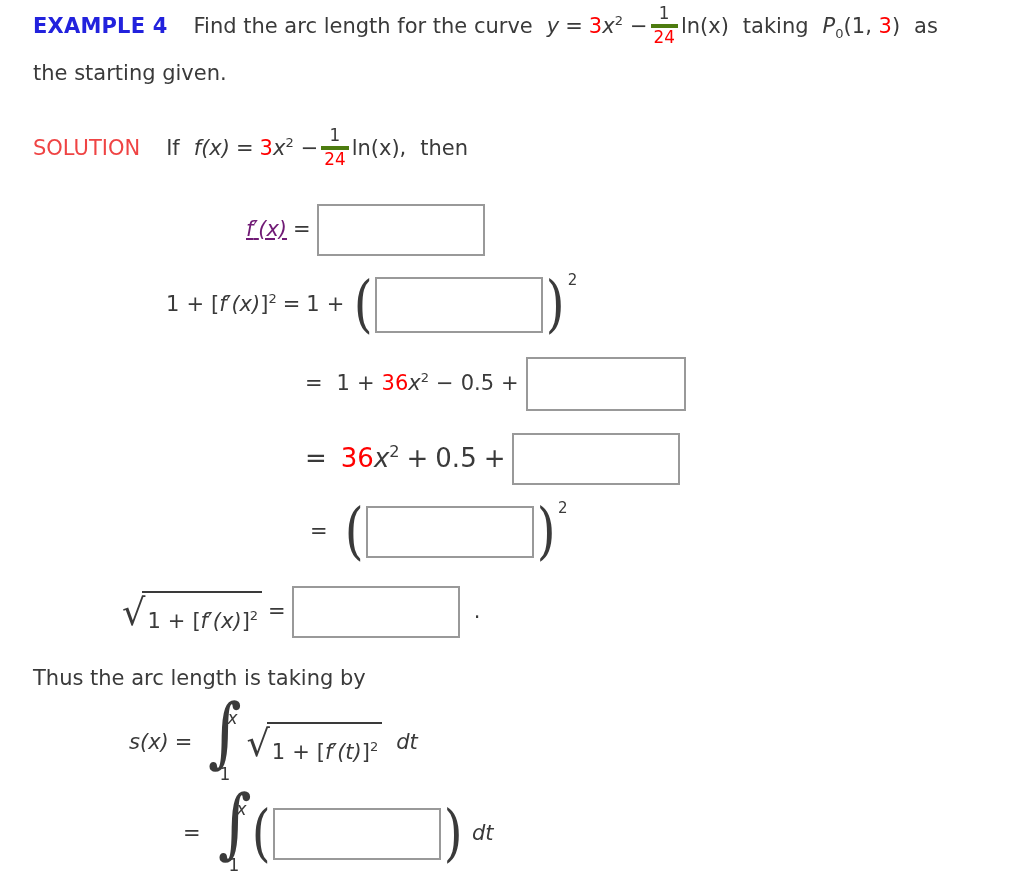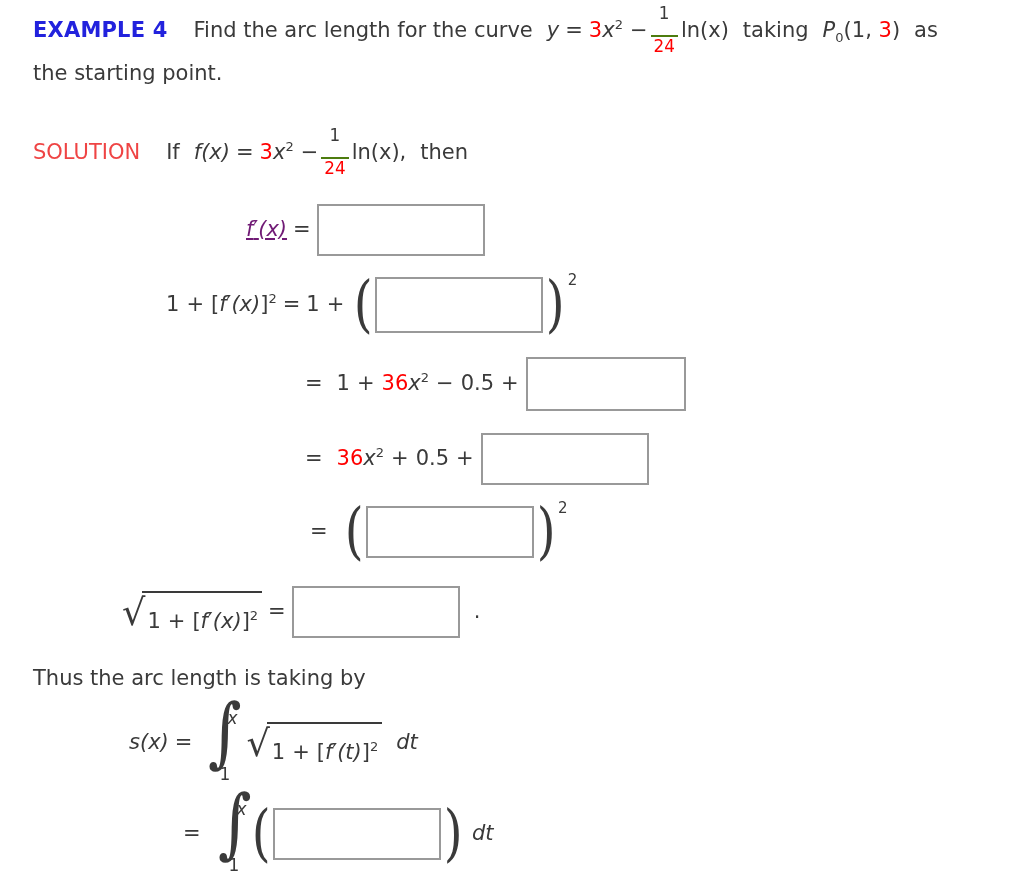--- a/index.html
+++ b/index.html
@@ -45,23 +45,22 @@
     margin: 0 3px;
     position: relative;
     top: -1px;
   }
   .frac .num {
     display: block;
     padding: 0 3px 1px 3px;
   }
   .frac .den {
     display: block;
-    border-top: 2px solid #4d7c0f;
+    border-top: 4px solid #4d7c0f;
     padding: 1px 3px 0 3px;
-    margin-top: 11px;
   }
 
   
   .box {
     display: inline-block;
     background: #ffffff;
     border: 2px solid #999999;
     box-sizing: border-box;
     vertical-align: middle;
   }
@@ -136,21 +135,21 @@
   
   .row { position: absolute; white-space: nowrap; }
 
   #line-example   { left: 33px;  top: 6px;   font-size: 21px; }
   #line-example2  { left: 33px;  top: 61px;  font-size: 21px; }
   #line-solution  { left: 33px;  top: 128px; font-size: 21px; }
 
   #row-fprime     { left: 246px; top: 204px; font-size: 21px; }
   #row-onepf      { left: 166px; top: 277px; font-size: 21px; }
   #row-expand1    { left: 305px; top: 357px; font-size: 21px; }
-  #row-expand2    { left: 305px; top: 433px; font-size: 21px; }
+  #row-expand2    { left: 305px; top: 433px; font-size: 26px; }
   #row-squared    { left: 310px; top: 506px; font-size: 21px; }
   #row-sqrt       { left: 122px; top: 586px; font-size: 21px; }
 
   #line-thus      { left: 33px;  top: 666px; font-size: 21px; }
   #row-sx         { left: 129px; top: 706px; font-size: 21px; }
   #row-final      { left: 183px; top: 797px; font-size: 21px; }
 
   .lbl-example  { font-weight: bold; color: #2222dd; letter-spacing: 0.2px; }
   .lbl-solution { color: #ef4444; }
 
@@ -161,21 +160,21 @@
   .eq { display: inline-block; padding: 0 6px; }
 </style>
 </head>
 <body>
 
 <div class="row" id="line-example">
   <span class="lbl-example">EXAMPLE 4</span><span class="gap-l"></span><span>Find the arc length for the curve</span><span class="gap-m"></span><span class="var">y</span><span class="eq">=</span><span class="red">3</span><span class="var">x</span><sup class="exp">2</sup><span class="gap-s"></span><span>−</span><span class="frac"><span class="num">1</span><span class="den red">24</span></span><span>ln(x)</span><span class="gap-m"></span><span>taking</span><span class="gap-m"></span><span class="var">P</span><sub class="sb">0</sub><span>(</span><span>1</span><span>,&nbsp;</span><span class="red">3</span><span>)</span><span class="gap-m"></span><span>as</span>
 </div>
 
 <div class="row" id="line-example2">
-  <span>the starting point.</span>
+  <span>the starting given.</span>
 </div>
 
 <div class="row" id="line-solution">
   <span class="lbl-solution">SOLUTION</span><span class="gap-l"></span><span>If</span><span class="gap-m"></span><span class="var">f(x)</span><span class="eq">=</span><span class="red">3</span><span class="var">x</span><sup class="exp">2</sup><span class="gap-s"></span><span>−</span><span class="frac"><span class="num">1</span><span class="den red">24</span></span><span>ln(x),</span><span class="gap-m"></span><span>then</span>
 </div>
 
 <div class="row" id="row-fprime">
   <span class="orange var"><span>f</span><span class="math">′</span><span>(x)</span></span><span class="eq">=</span><span class="box" style="width:168px;height:52px;"></span>
 </div>
 

